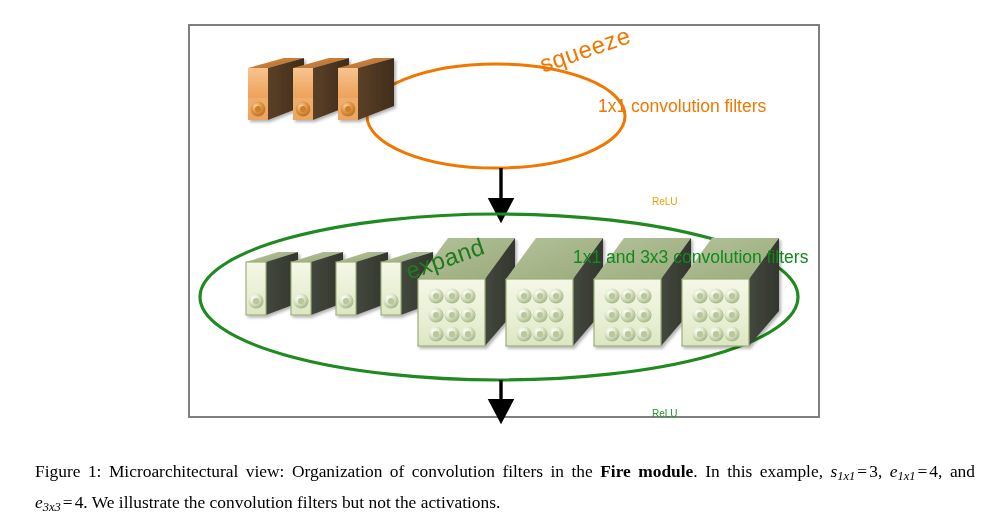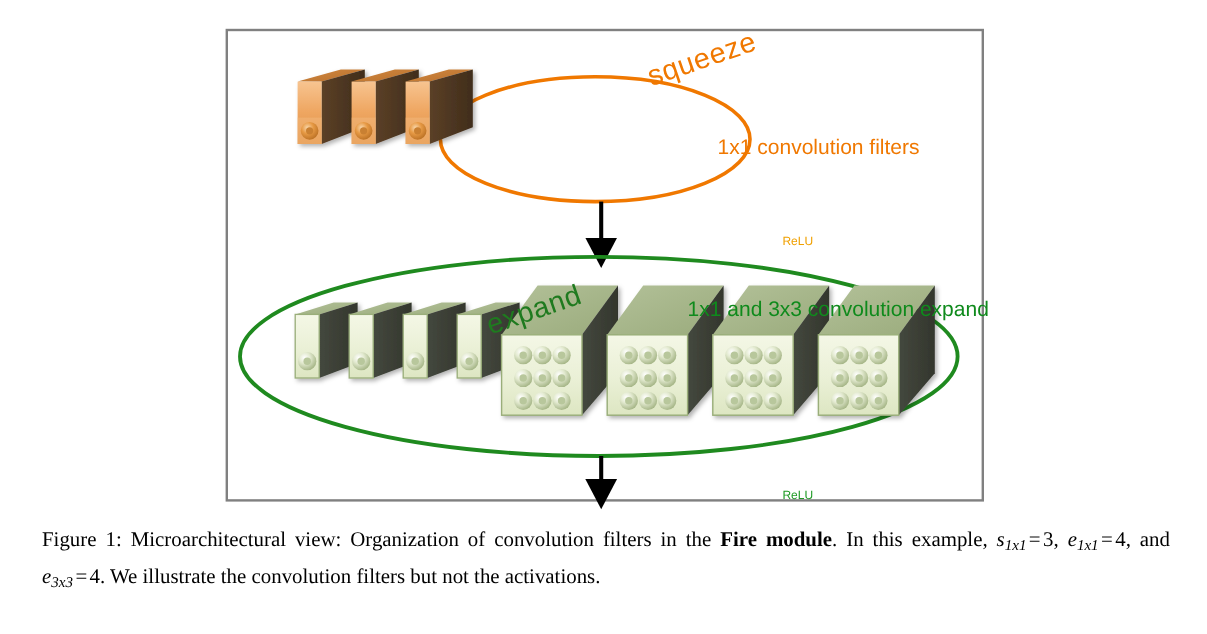--- a/index.html
+++ b/index.html
@@ -32,21 +32,21 @@
     left: 0; top: 0;
     width: 632px;
     height: 394px;
     overflow: visible;
   }
 
   
   #figure-caption {
     position: absolute;
     left: 35px;
-    top: 437px;
+    top: 459px;
     width: 940px;
     font-family: "Liberation Serif", serif;
     font-size: 17.4px;
     line-height: 25.5px;
     color: #000000;
     text-align: justify;
     text-justify: inter-word;
   }
   #figure-caption .bold { font-weight: bold; }
   #figure-caption .mathvar {
@@ -86,21 +86,20 @@
     color: #1f7a1f;
     transform: rotate(-19deg);
     transform-origin: left top;
     letter-spacing: 0.5px;
   }
   #squeeze-title {
     left: 408px;
     top: 70px;
     font-size: 17.5px;
     color: #f07800;
-    margin-top: 16px;
   }
   #expand-title {
     left: 383px;
     top: 221px;
     font-size: 17.5px;
     color: #0f8a1c;
   }
   .relu-label {
     position: absolute;
     font-size: 10px;
@@ -348,18 +347,18 @@
   </svg>
 
   <div class="curve-label" id="squeeze-label">squeeze</div>
 
   <div class="curve-label" id="squeeze-title">1x1 convolution filters</div>
 
   <div class="relu-label" id="relu-squeeze">ReLU</div>
 
   <div class="curve-label" id="expand-label">expand</div>
 
-  <div class="curve-label" id="expand-title">1x1 and 3x3 convolution expand</div>
+  <div class="curve-label" id="expand-title">1x1 and 3x3 convolution filters</div>
 
   <div class="relu-label" id="relu-expand">ReLU</div>
 </div>
 
 <div id="figure-caption"><span>Figure 1: Microarchitectural view: Organization of convolution filters in the </span><span class="bold">Fire module</span><span>. In this example, </span><span class="mathvar">s</span><span class="mathsub">1x1</span><span class="eq">=</span><span class="mathnum">3</span><span>, </span><span class="mathvar">e</span><span class="mathsub">1x1</span><span class="eq">=</span><span class="mathnum">4</span><span>, and </span><span class="mathvar">e</span><span class="mathsub">3x3</span><span class="eq">=</span><span class="mathnum">4</span><span>. We illustrate the convolution filters but not the activations.</span></div>
 
 </body></html>

